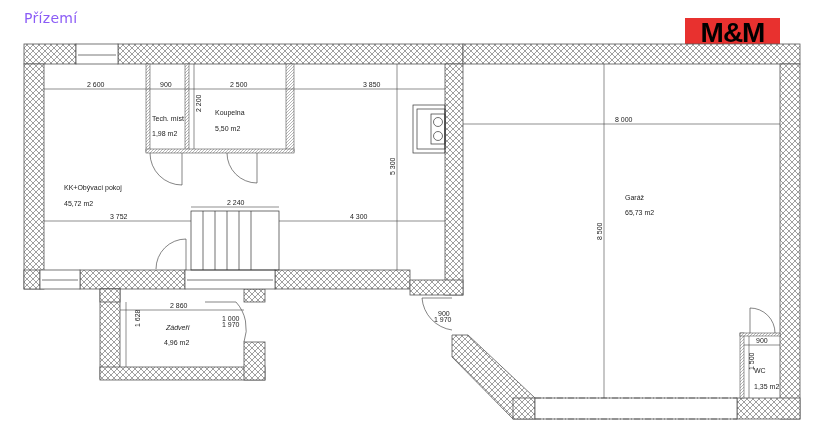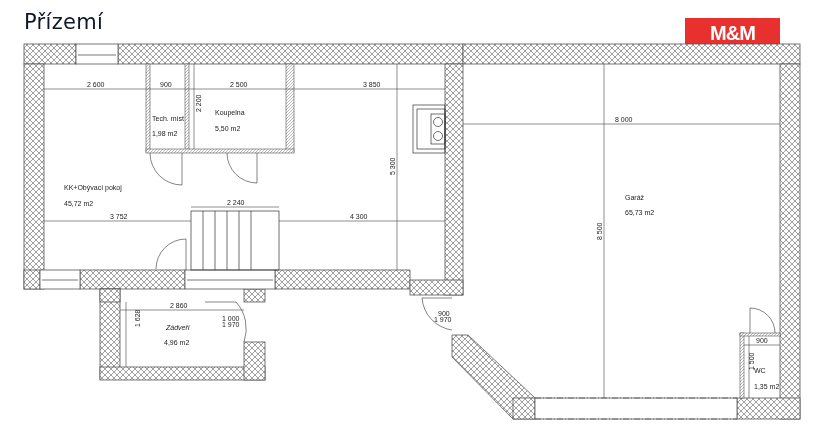--- a/index.html
+++ b/index.html
@@ -1,19 +1,19 @@
 <!DOCTYPE html>
 <html><head>
 <meta charset="utf-8">
 <style>
   html,body{margin:0;padding:0;background:#fff;}
   body{width:832px;height:435px;position:relative;overflow:hidden;font-family:"Liberation Sans",sans-serif;}
-  #title{position:absolute;left:24px;top:10px;font-size:21px;color:#0f172a;font-family:"DejaVu Sans",sans-serif;letter-spacing:0.3px;}
+  #title{position:absolute;left:24px;top:10px;font-size:14px;color:#8b5cf6;font-family:"DejaVu Sans",sans-serif;letter-spacing:0.3px;}
   #logo{position:absolute;left:685px;top:18px;width:95px;height:46px;}
-  #logo .top{position:absolute;left:0;top:0;width:95px;height:30px;background:#e8312f;color:#ffffff;font-weight:bold;font-size:20px;line-height:30px;text-align:center;font-family:"Liberation Sans",sans-serif;letter-spacing:-1px;}
+  #logo .top{position:absolute;left:0;top:0;width:95px;height:30px;background:#e8312f;color:#000000;font-weight:bold;font-size:28px;line-height:30px;text-align:center;font-family:"Liberation Sans",sans-serif;letter-spacing:-1px;}
   #logo .bot{position:absolute;left:0;top:30px;width:95px;height:15px;background:#2a8fd0;color:#fff;font-weight:bold;font-size:10px;line-height:15px;text-align:center;letter-spacing:5px;font-family:"Liberation Sans",sans-serif;}
   svg{position:absolute;left:0;top:0;}
   .lbl{font-family:"Liberation Sans",sans-serif;font-size:7px;fill:#222;}
   .dim{font-family:"Liberation Sans",sans-serif;font-size:7px;fill:#222;}
 </style>
 </head>
 <body>
 
 <div id="title">Přízemí</div>
 

